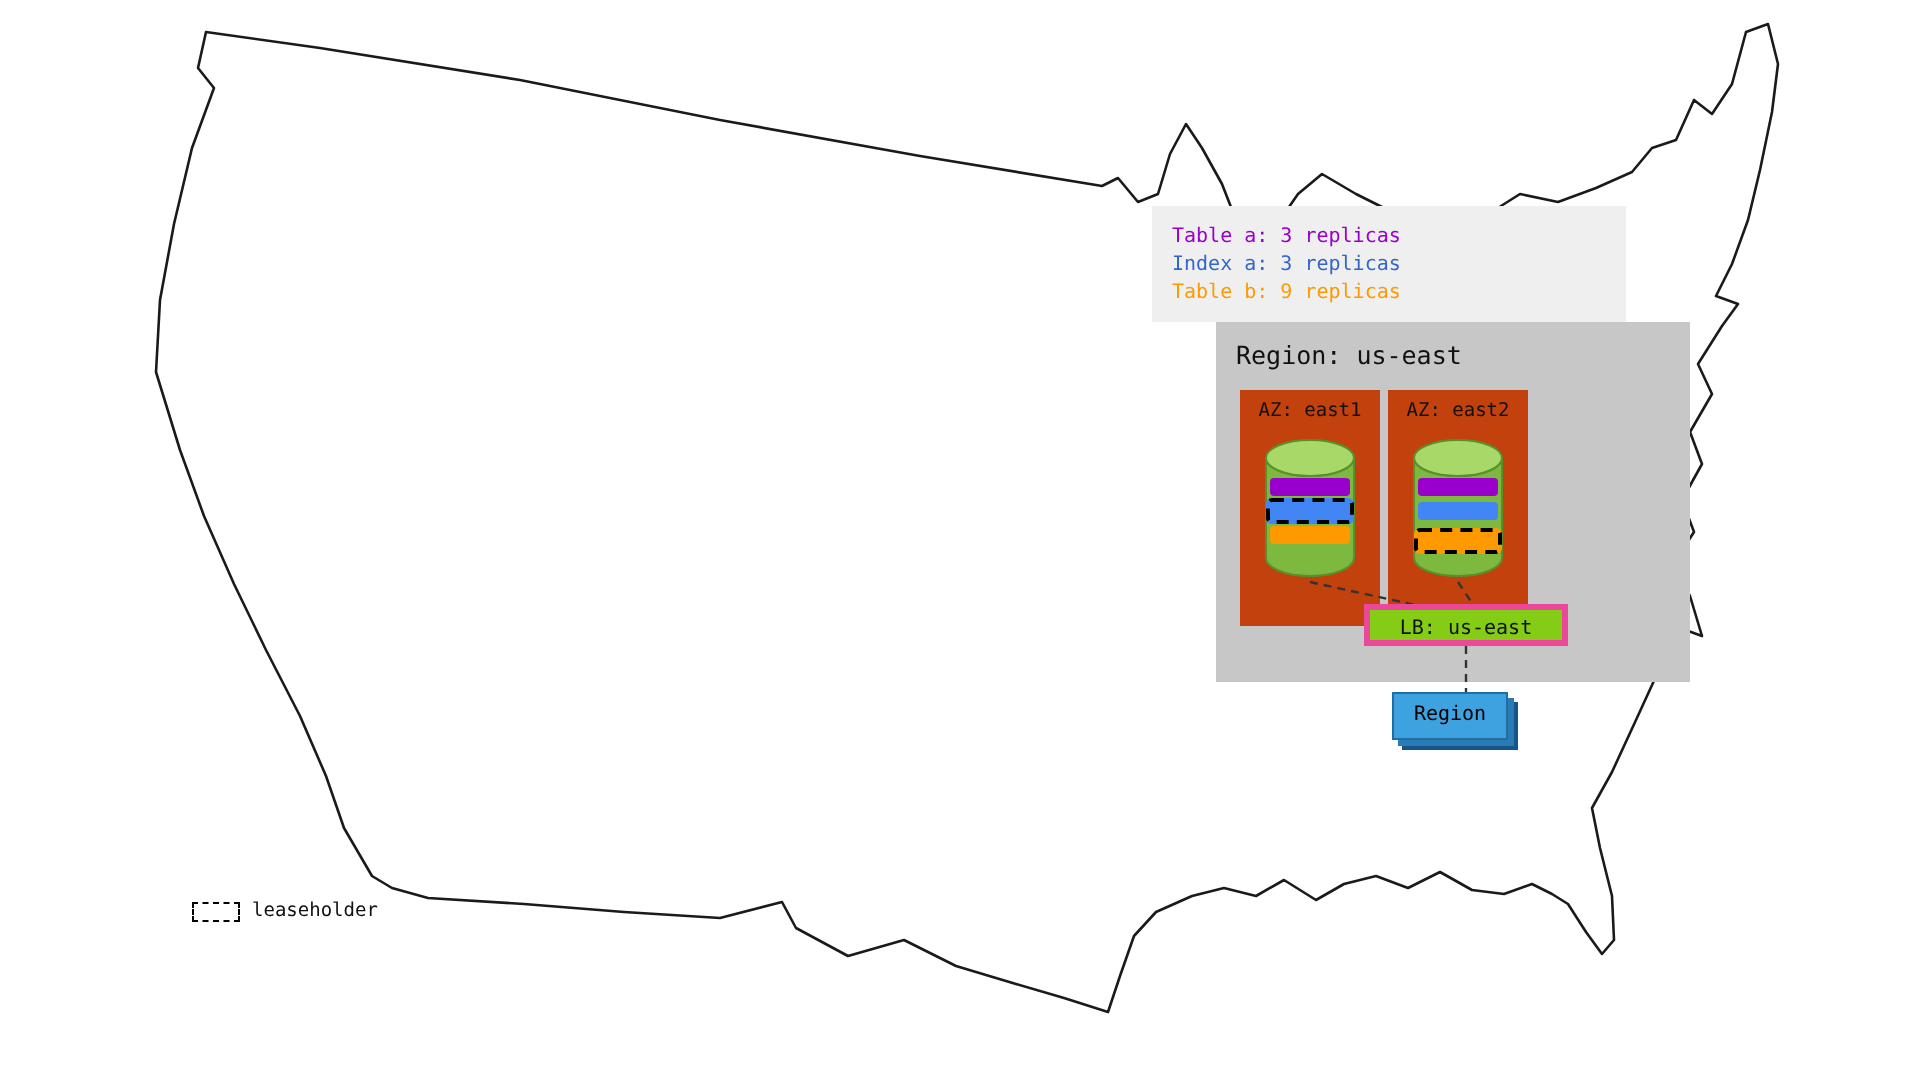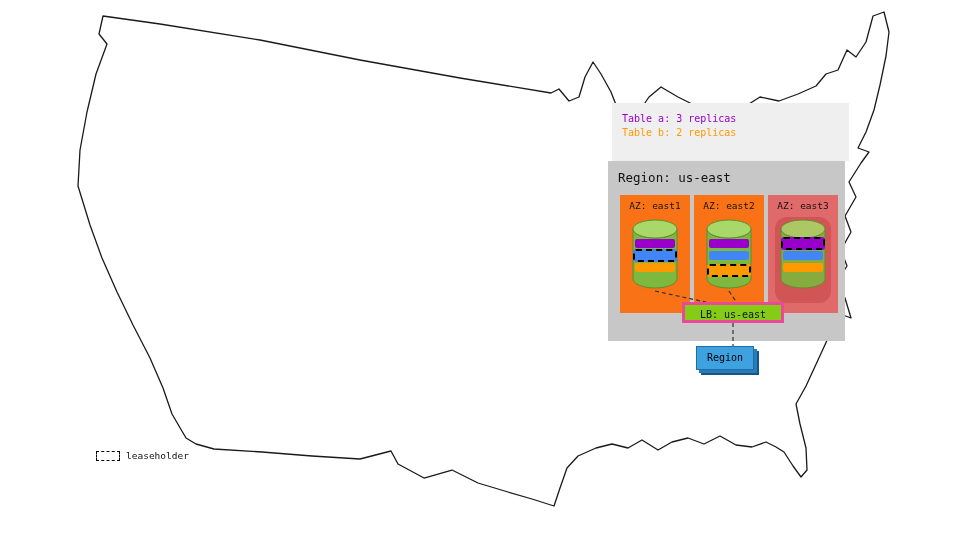--- a/index.html
+++ b/index.html
@@ -4,34 +4,34 @@
 <style>
   html,body{margin:0;padding:0;background:#ffffff;}
   .canvas{position:relative;width:960px;height:540px;background:#ffffff;overflow:hidden;
           font-family:"DejaVu Sans Mono", monospace;}
   svg{display:block;}
 
   
   .us-map{position:absolute;left:0;top:0;}
 
   
-  .legend-box{position:absolute;left:612px;top:103px;width:237px;height:58px;
+  .legend-box{position:absolute;left:576px;top:103px;width:237px;height:58px;
               background:#efefef;padding:9px 0 12px 10px;box-sizing:border-box;}
   .legend-line{font-size:10px;line-height:14px;white-space:pre;}
   .lg-purple{color:#9900cc;}
   .lg-blue{color:#3366cc;}
   .lg-orange{color:#ff9900;}
 
   
   .region-box{position:absolute;left:608px;top:161px;width:237px;height:180px;
               background:#c7c7c7;box-sizing:border-box;}
   .region-title{position:absolute;left:10px;top:9px;font-size:12.5px;color:#111;}
 
   .az-row{position:absolute;left:12px;top:34px;width:213px;height:118px;}
-  .az{position:absolute;top:0;width:70px;height:118px;background:#f97316;}
+  .az{position:absolute;top:0;width:70px;height:118px;background:#c2410c;}
   .az-1{left:0;}
   .az-2{left:74px;}
   .az-3{left:148px;background:#e06a6a;}
   .az-3::before{content:"";position:absolute;left:7px;top:22px;right:7px;bottom:10px;
                 background:#d15555;border-radius:12px;}
   .az-label{position:absolute;top:5px;width:100%;text-align:center;font-size:9.5px;color:#111;}
   .cyl{position:absolute;left:11px;top:24px;}
   .az-3 .cyl svg{opacity:0.88;}
 
   .bar{position:absolute;width:40px;height:9px;left:15px;border-radius:2px;}
@@ -73,21 +73,22 @@
              L851,318 L845,298 L836,283 L847,266 L841,250 L851,232 L845,216 L856,197 L849,182
              L861,163 L869,152 L858,148 L866,132 L874,110 L880,85 L886,56 L889,32 L884,12
              L873,16 L866,42 L856,57 L847,50 L838,70 L826,74 L816,86 L798,94 L779,101 L760,97
              L741,109 L720,113 L700,108 L678,97 L661,87 L649,97 L640,110 L629,119 L618,110
              L611,92 L601,74 L593,62 L585,77 L579,97 L569,101 L559,89 L551,93 L460,78 L360,60
              L260,40 L160,24 Z" fill="#ffffff" stroke="#1a1a1a" stroke-width="1.3" stroke-linejoin="round"></path>
   </svg>
 
   <div class="legend-box">
     <div class="legend-line lg-purple">Table a: 3 replicas</div>
-    <div class="legend-line lg-orange">Table b: 2 replicas</div>
+    <div class="legend-line lg-blue">Index a: 3 replicas</div>
+    <div class="legend-line lg-orange">Table b: 9 replicas</div>
   </div>
 
   <div class="region-box">
     <div class="region-title">Region: us-east</div>
 
     <div class="az-row">
 
       <div class="az az-1">
         <div class="az-label">AZ: east1</div>
         <div class="cyl">
@@ -107,32 +108,20 @@
           <svg width="48" height="72" viewBox="0 0 48 72">
             <path d="M2 10 L2 60 A22 9 0 0 0 46 60 L46 10 A22 9 0 0 1 2 10 Z" fill="#7cb93e" stroke="#5a8f2e" stroke-width="1"></path>
             <ellipse cx="24" cy="10" rx="22" ry="9" fill="#a8d867" stroke="#5a8f2e" stroke-width="1"></ellipse>
           </svg>
         </div>
         <div class="bar bar-purple" style="top:44px"></div>
         <div class="bar bar-blue" style="top:56px"></div>
         <div class="bar bar-orange lh" style="top:69px"></div>
       </div>
 
-      <div class="az az-3">
-        <div class="az-label">AZ: east3</div>
-        <div class="cyl">
-          <svg width="48" height="72" viewBox="0 0 48 72">
-            <path d="M2 10 L2 60 A22 9 0 0 0 46 60 L46 10 A22 9 0 0 1 2 10 Z" fill="#7cb93e" stroke="#5a8f2e" stroke-width="1"></path>
-            <ellipse cx="24" cy="10" rx="22" ry="9" fill="#a8d867" stroke="#5a8f2e" stroke-width="1"></ellipse>
-          </svg>
-        </div>
-        <div class="bar bar-purple lh" style="top:42px"></div>
-        <div class="bar bar-blue" style="top:56px"></div>
-        <div class="bar bar-orange" style="top:68px"></div>
-      </div>
 
     </div>
   </div>
 
   <svg class="connectors" width="960" height="540" viewBox="0 0 960 540">
     <line x1="655" y1="291" x2="710" y2="303" stroke="#333" stroke-width="1.2" stroke-dasharray="4,3"></line>
     <line x1="729" y1="291" x2="737" y2="303" stroke="#333" stroke-width="1.2" stroke-dasharray="4,3"></line>
     <line x1="733" y1="323" x2="733" y2="346" stroke="#333" stroke-width="1.2" stroke-dasharray="4,3"></line>
   </svg>
 

